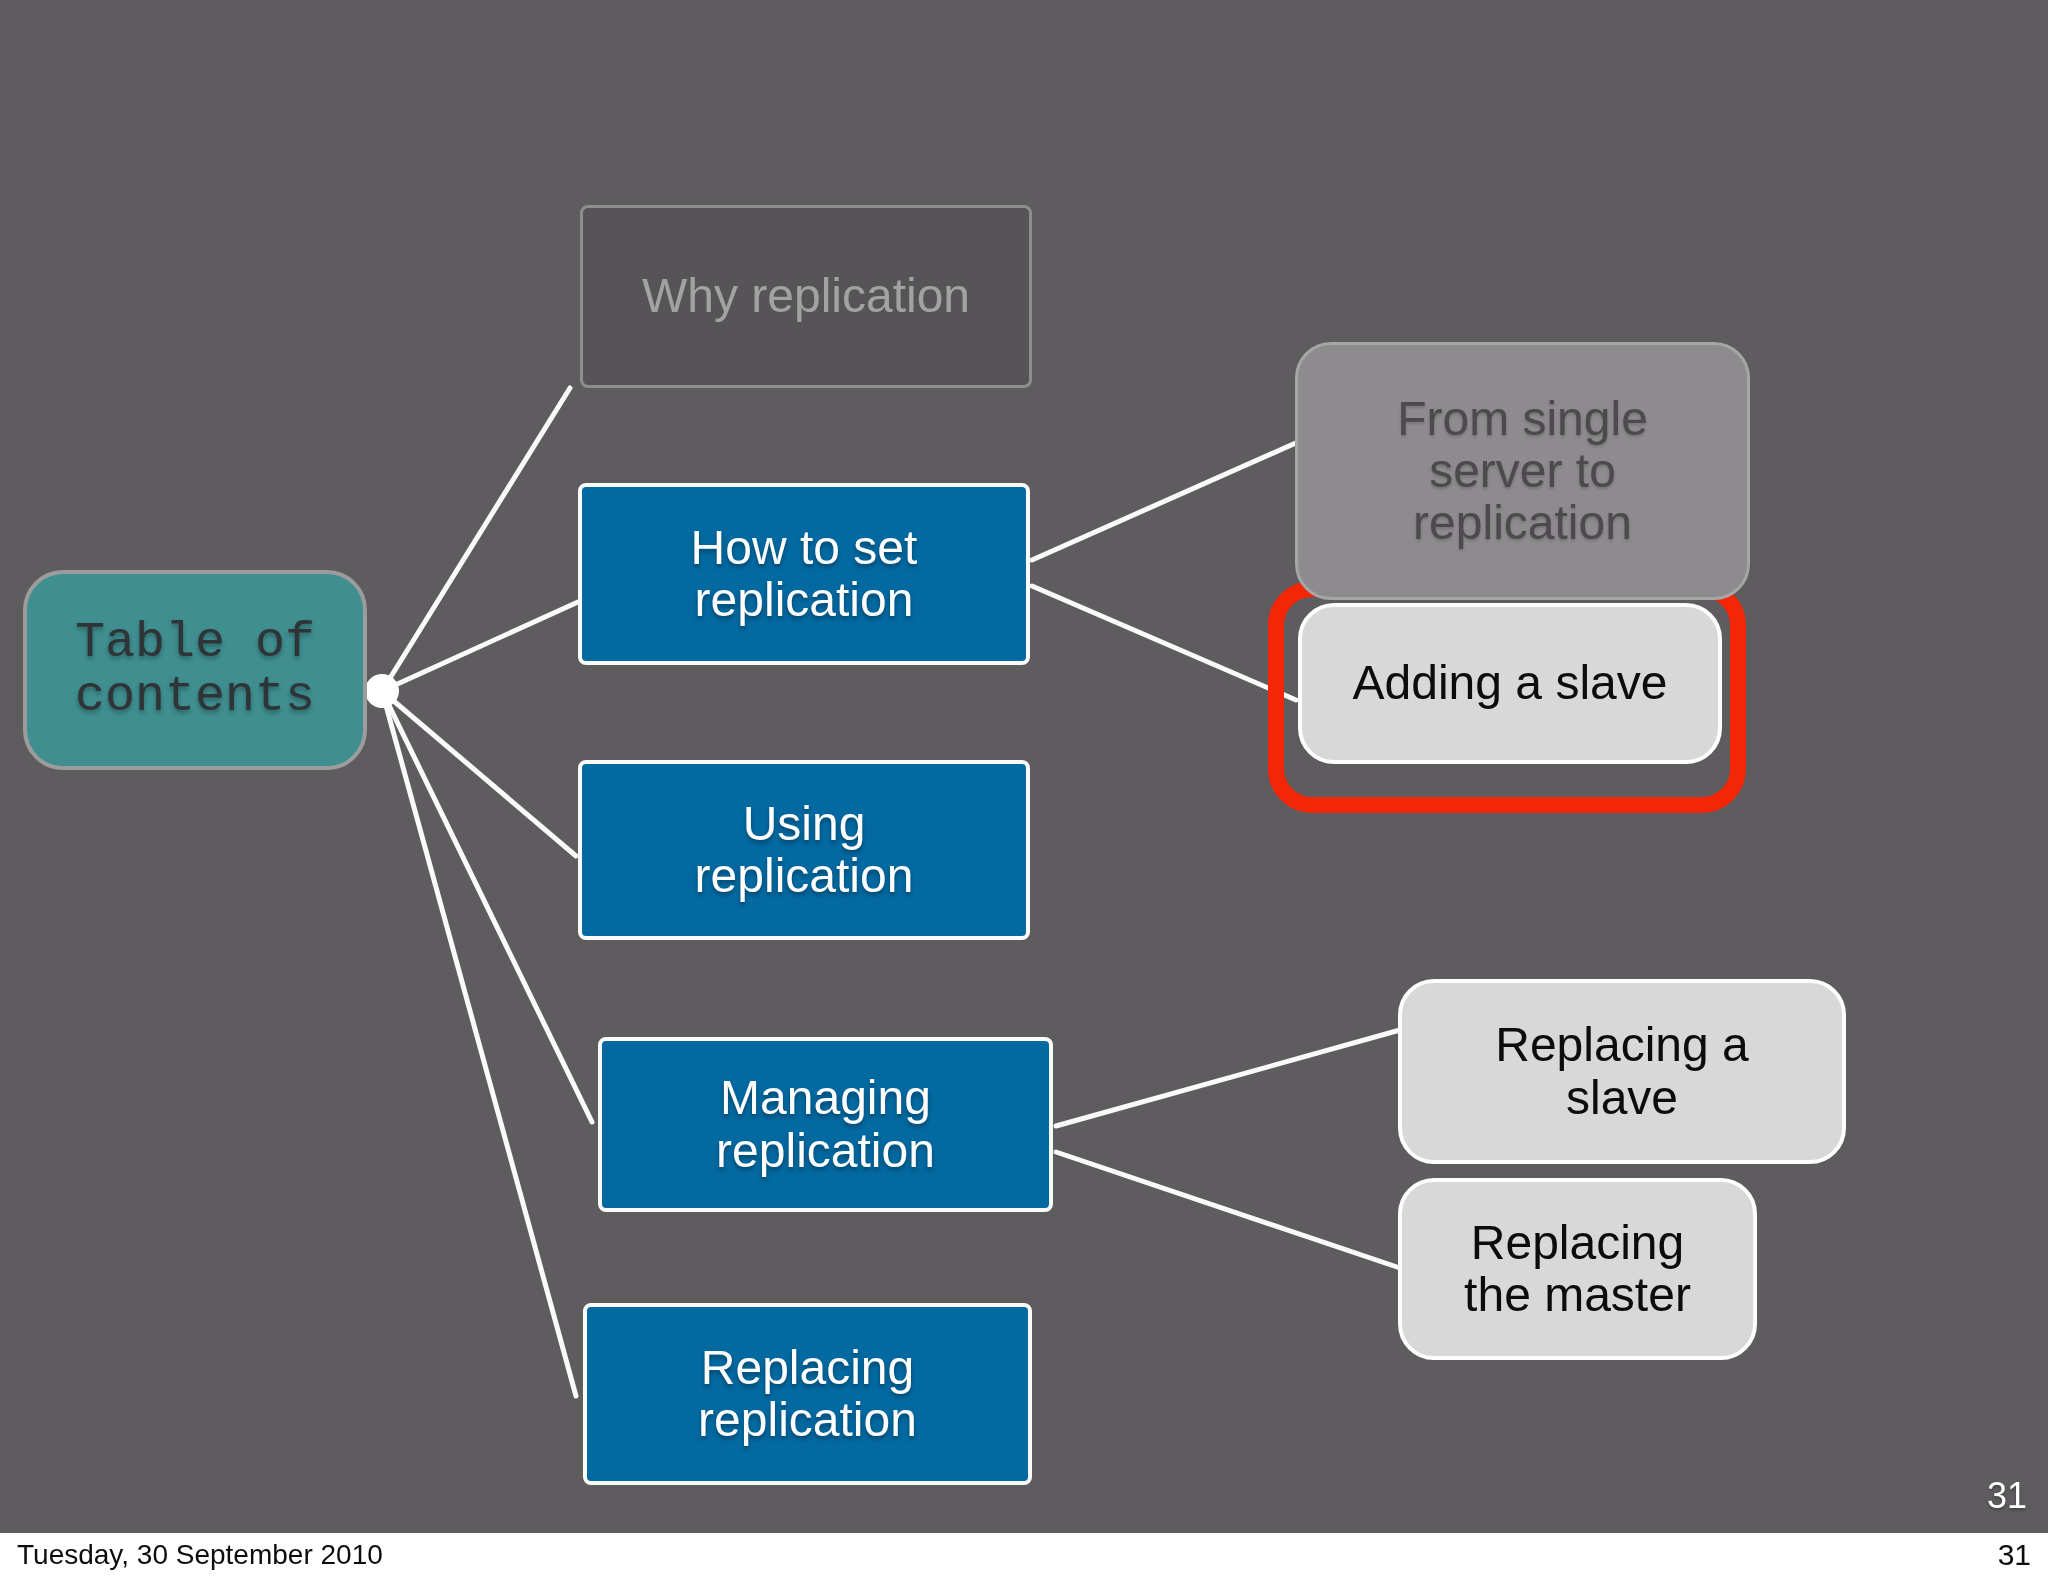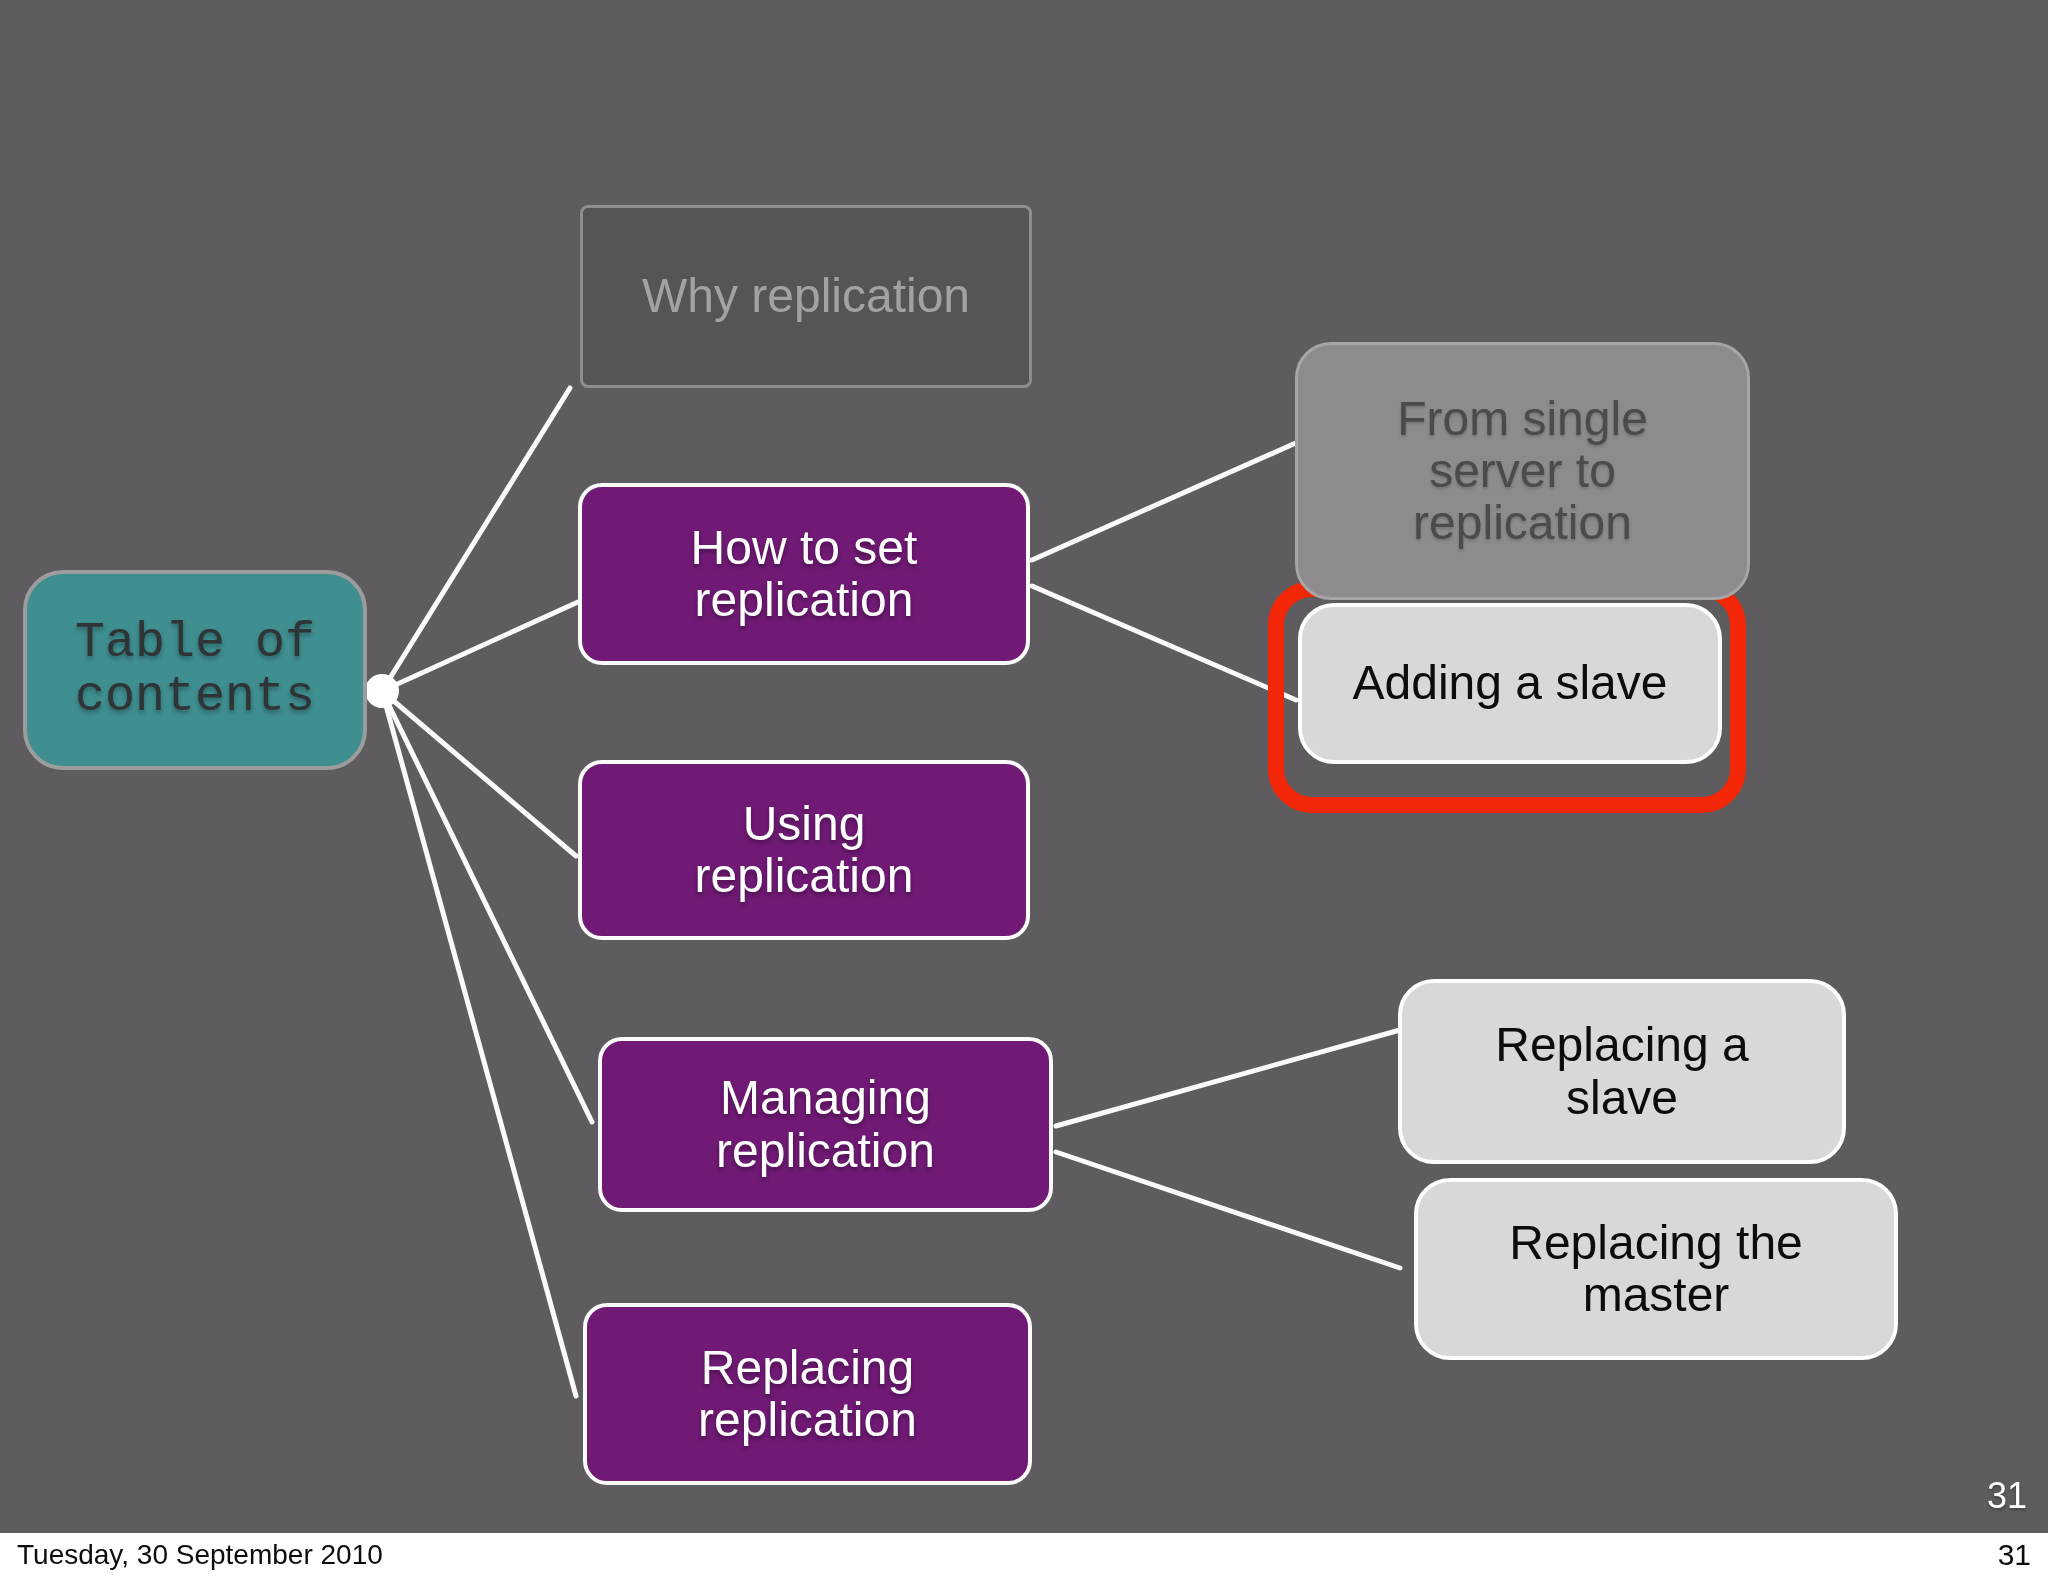--- a/index.html
+++ b/index.html
@@ -23,43 +23,43 @@
     font-size:50px;padding:0 14px;text-shadow:0 3px 4px rgba(0,0,0,0.30);font-family:Liberation Mono, monospace;
   }
   
   .n-dim{
     left:580px;top:205px;width:452px;height:183px;border-radius:8px;
     background:#565457;border:3px solid #8e8e8e;color:#a2a2a2;
     font-size:48px;padding:0 10px;
   }
   
   .n-dark{
-    background:#701a75;border:4px solid #fbfbfb;color:#fdfdfd;
-    border-radius:24px;font-size:48px;padding:0 55px;
+    background:#0369a1;border:4px solid #fbfbfb;color:#fdfdfd;
+    border-radius:8px;font-size:48px;padding:0 55px;
     text-shadow:0 3px 4px rgba(0,0,0,0.35);
   }
   .n-how{left:578px;top:483px;width:452px;height:182px;}
   .n-using{left:578px;top:760px;width:452px;height:180px;}
   .n-managing{left:598px;top:1037px;width:455px;height:175px;}
   .n-leveraging{left:583px;top:1303px;width:449px;height:182px;}
 
   
   .n-visited{
     left:1295px;top:310px;width:455px;height:258px;border-radius:36px;
     background:#8d8b8d;border:3px solid #a6a6a6;color:#4c4a4c;
     font-size:48px;padding:0 50px;text-shadow:0 2px 3px rgba(0,0,0,0.18);margin-top:32px;
   }
   
   .n-light{
     background:#d9d8d9;border:4px solid #fdfdfd;color:#0c0c0c;
     border-radius:36px;font-size:48px;
   }
   .n-adding{left:1298px;top:603px;width:424px;height:161px;padding:0 20px;}
   .n-repl-slave{left:1398px;top:935px;width:448px;height:185px;padding:0 60px;margin-top:44px;}
-  .n-repl-master{left:1398px;top:1178px;width:484px;height:182px;padding:13px 60px;margin-left:16px;}
+  .n-repl-master{left:1398px;top:1178px;width:359px;height:182px;padding:13px 60px;}
 
   
   .highlight-ring{
     position:absolute;left:1268px;top:581px;width:446px;height:200px;
     border:16px solid #f32708;border-radius:44px;
   }
 
   .slide-page-number{
     position:absolute;right:21px;top:1478px;color:#ffffff;
     font-size:36px;line-height:1;text-shadow:0 2px 3px rgba(0,0,0,0.3);

